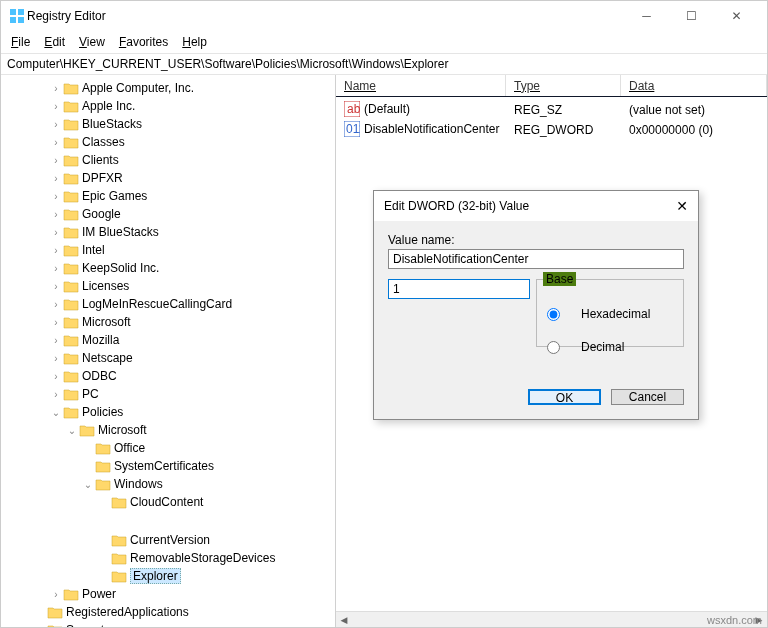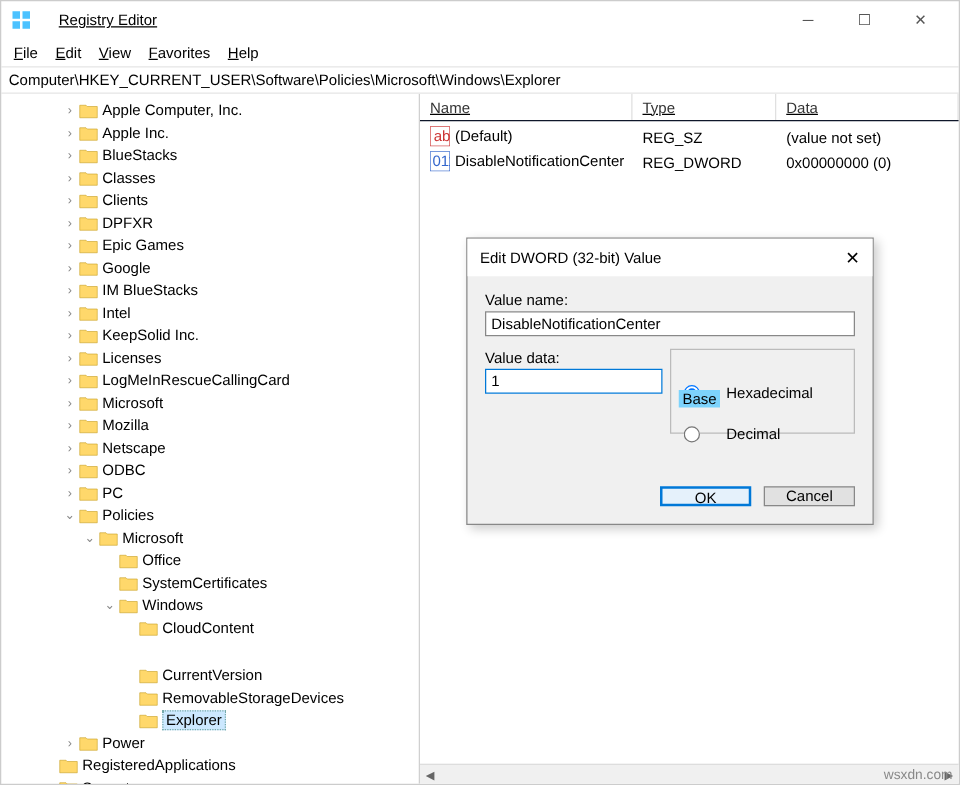--- a/index.html
+++ b/index.html
@@ -1,19 +1,19 @@
 <!DOCTYPE html>
 <html><head>
 <meta charset="utf-8">
 <style>
 * { margin:0; padding:0; box-sizing:border-box; font-family:"Segoe UI",Tahoma,sans-serif; font-size:12px; }
 body { background:#fff; width:768px; height:628px; overflow:hidden; position:relative; }
 .window { width:768px; height:628px; border:1px solid #ccc; display:flex; flex-direction:column; background:#fff; }
 .titlebar { height:30px; display:flex; align-items:center; padding:0 8px; }
-.titlebar .apptitle { margin-left:22px;text-decoration:underline; }
+.titlebar .apptitle { margin-left:2px; }
 .tbuttons { margin-left:auto; display:flex; }
 .tbtn { width:45px; height:29px; display:flex; align-items:center; justify-content:center; color:#555; }
 .menubar { display:flex; gap:14px; padding:4px 10px; }
 .menubar span { text-decoration:underline; text-decoration-color:transparent; }
 .menubar span::first-letter { text-decoration:underline; }
 .addrbar { padding:3px 6px; border-top:1px solid #e5e5e5; border-bottom:1px solid #e5e5e5; }
 .content { flex:1; display:flex; overflow:hidden; }
 .tree { width:335px; border-right:1px solid #d0d0d0; overflow:auto; padding:4px 0; }
 .list { flex:1; display:flex; flex-direction:column; }
 .lh { display:flex; border-bottom:1px solid #0f172a; height:22px; align-items:center;text-decoration:underline; }
@@ -26,21 +26,21 @@
 .tw { width:14px; text-align:center; color:#888; cursor:pointer; font-size:10px; }
 .fld { width:16px; height:14px; margin-right:3px; display:flex; align-items:center; justify-content:center;}
 .node.sel .lbl { background:#cce8ff; border:1px dotted #7aa; padding:0 2px; }
 .dialog { position:absolute; left:373px; top:190px; width:326px; background:#f0f0f0; border:1px solid #888; box-shadow:3px 3px 8px rgba(0,0,0,0.2); }
 .dlg-tb { background:#fff; height:30px; display:flex; align-items:center; padding:0 10px; }
 .dlg-close { margin-left:auto; font-size:14px; }
 .dlg-body { padding:12px 14px 14px; }
 .dlg-body label { display:block; margin-bottom:2px; }
 .ro { background:#fff; border:1px solid #888; padding:2px 4px; margin-bottom:10px; }
 .grp { position:relative; border:1px solid #bbb; padding:8px 10px 6px; width:148px; float:right; height:68px;}
-.grp .gt { position:absolute; top:-8px; left:6px; background:#7dd3fc; padding:0 3px;margin-top:40px; }
+.grp .gt { position:absolute; top:-8px; left:6px; background:#4d7c0f; padding:0 3px; }
 .radiorow { display:flex; align-items:center; gap:21px; margin:19px 0; }
 .vd { float:left; width:142px; }
 .vdin { width:100%; border:1px solid #0078d7; padding:2px 4px; background:#fff; }
 .btns { clear:both; padding-top:14px; display:flex; gap:10px; justify-content:flex-end; }
 .btn { width:73px; height:16px; border:1px solid #888; background:#e1e1e1;margin-top:28px; }
 .btn.def { border:2px solid #0078d7; background:#e5f1fb; }
 .scrollbar { height:16px; background:#f0f0f0; border-top:1px solid #ddd; margin-top:auto; display:flex; align-items:center;}
 .sbbtn{width:16px;height:16px;display:flex;align-items:center;justify-content:center;color:#666;font-size:9px;}
 .watermark { position:absolute; right:6px; bottom:2px; font-size:11px; color:#888; }
 svg { display:block; }
@@ -391,21 +391,20 @@
 
 <div class="dialog">
   <div class="dlg-tb">
     <span>Edit DWORD (32-bit) Value</span>
     <span class="dlg-close">✕</span>
   </div>
   <div class="dlg-body">
     <label>Value name:</label>
     <div class="ro">DisableNotificationCenter</div>
     <div class="vd">
-      <label>Value data:</label>
       <input class="vdin" value="1" style="">
     </div>
     <div class="grp">
       <span class="gt">Base</span>
       <div class="radiorow">
           <input type="radio" checked="" style="">
           <span>Hexadecimal</span>
         </div>
       <div class="radiorow">
           <input type="radio" style="">

